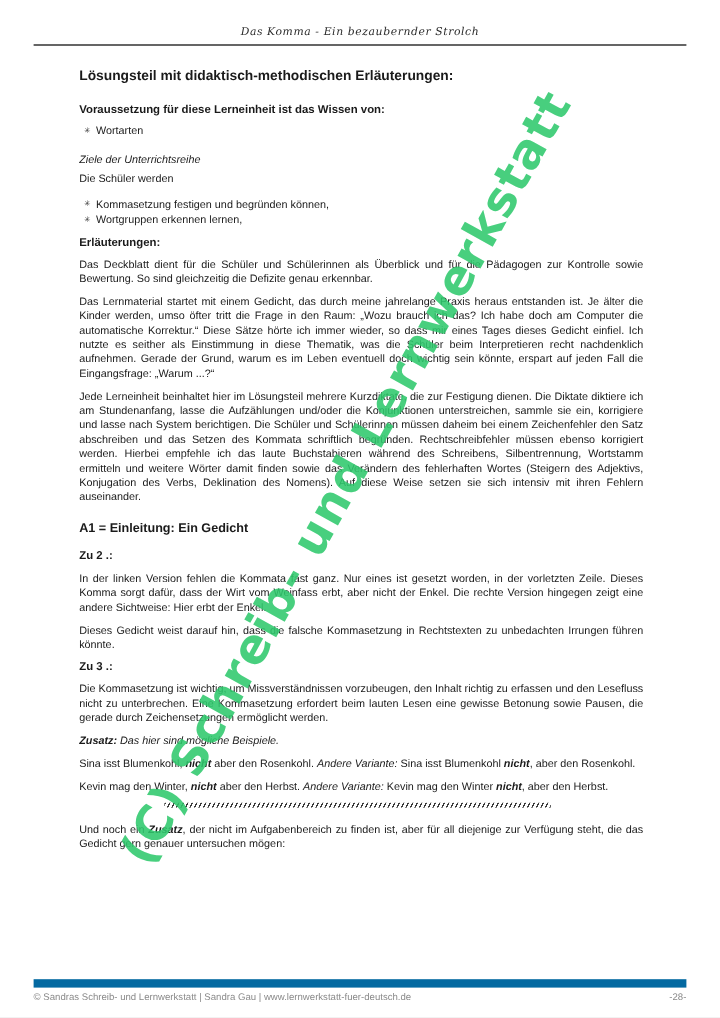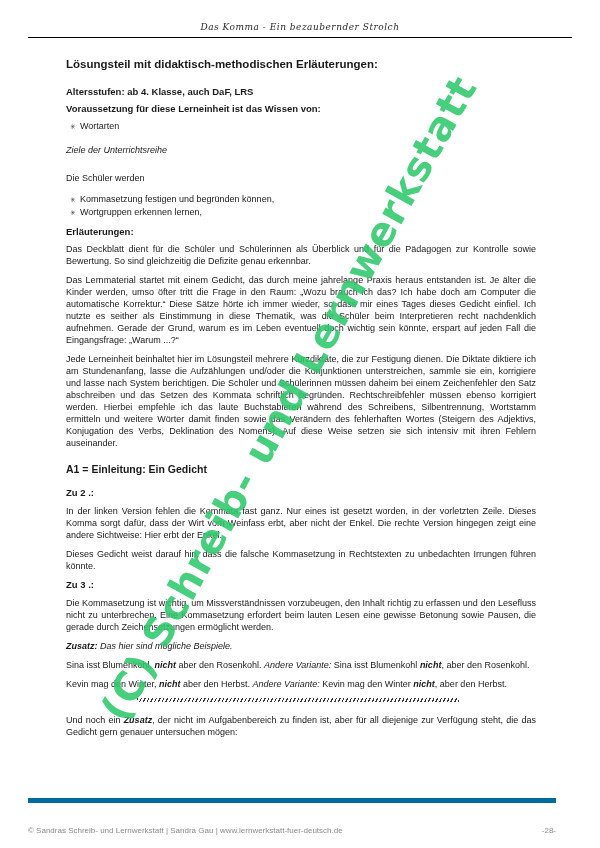--- a/index.html
+++ b/index.html
@@ -12,21 +12,21 @@
   
   .hdr { margin:0 28px; padding-top:22px; padding-bottom:5px;
          border-bottom:1px solid #000; text-align:center; }
   .hdr-title { font-family:"DejaVu Serif", serif; font-style:italic;
                font-size:9px; color:#2b2b2b; letter-spacing:0.5px; }
   
   .content { margin:0 64px 0 66px; padding-top:20px; font-size:9px; line-height:12px; }
   .content p { text-align:justify; margin-bottom:7px; }
   h1.main-title { font-size:11.5px; font-weight:bold; margin-bottom:16px; }
   .bold-line { font-weight:bold; margin-bottom:5px; font-size:9.5px; }
-  .italic-line { font-style:italic; margin-bottom:16px; }
+  .italic-line { font-style:italic; margin-bottom:4px; }
   .plain-line { margin-bottom:9px; }
   .bullets { margin-bottom:7px; }
   .bullet-row { display:flex; align-items:flex-end; line-height:13px; }
   .bullet-glyph { font-size:6.5px; width:10px; margin-left:4px; flex:0 0 auto;
                   color:#333; }
   .gap-s { height:4px; }
   h2.a1 { font-size:10.5px; font-weight:bold; margin:14px 0 12px; }
   h3.zu { font-size:9.5px; font-weight:bold; margin:4px 0 6px; }
   .run-i { font-style:italic; }
   .run-bi { font-weight:bold; font-style:italic; }
@@ -37,40 +37,39 @@
   
   .watermark {
     position:absolute; left:92px; top:706px; z-index:5;
     transform:rotate(-61deg); transform-origin:0 0;
     font-size:40px; font-weight:bold; letter-spacing:1px;
     white-space:nowrap; opacity:0.88; pointer-events:none;
     font-family:"DejaVu Sans", sans-serif;
   }
   
   .ftr {
-    position:absolute; left:28px; right:44px; bottom:13px;
-    border-top:5px solid #0369a1; padding-top:23px;
+    position:absolute; left:28px; right:28px; bottom:13px;
+    border-top:7px solid #0369a1; padding-top:3px;
     display:flex; justify-content:space-between;
     font-size:8px; color:#8a8a8a;
   }
 </style>
 </head>
 <body>
 
 <div class="page">
 
   <div class="hdr">
     <div class="hdr-title">Das Komma - Ein bezaubernder Strolch</div>
   </div>
 
   <div class="content">
 
     <h1 class="main-title">Lösungsteil mit didaktisch-methodischen Erläuterungen:</h1>
 
-    <div class="bold-line">Altersstufen: ab 4. Klasse, auch DaF, LRS</div>
 
     <div class="bold-line">Voraussetzung für diese Lerneinheit ist das Wissen von:</div>
 
     <div class="bullets">
       <div class="bullet-row">
         <span class="bullet-glyph">✳</span>
         <span>Wortarten</span>
       </div>
     </div>
 

